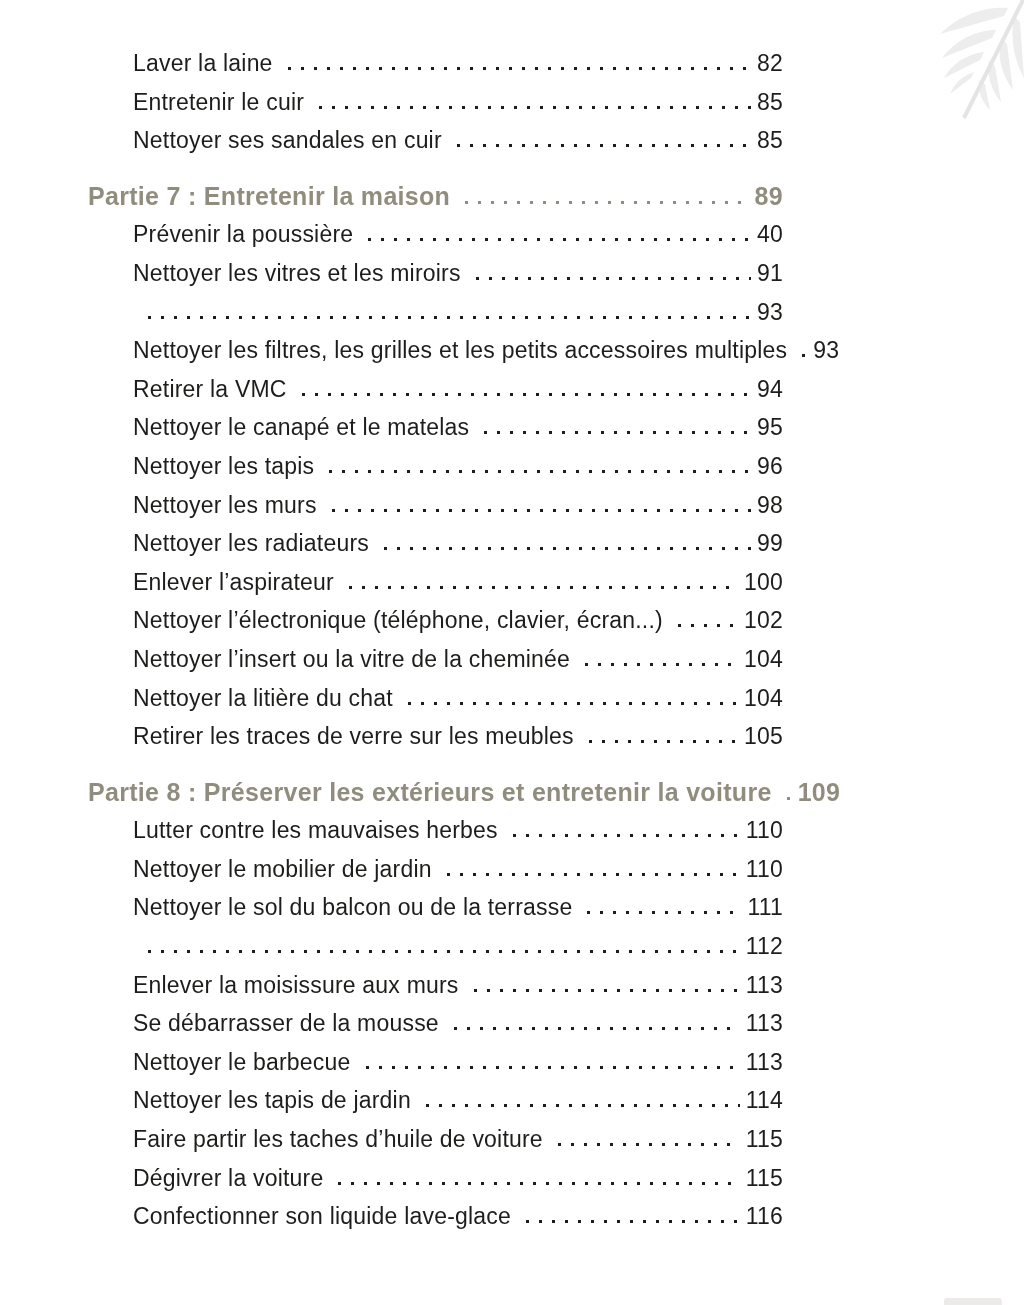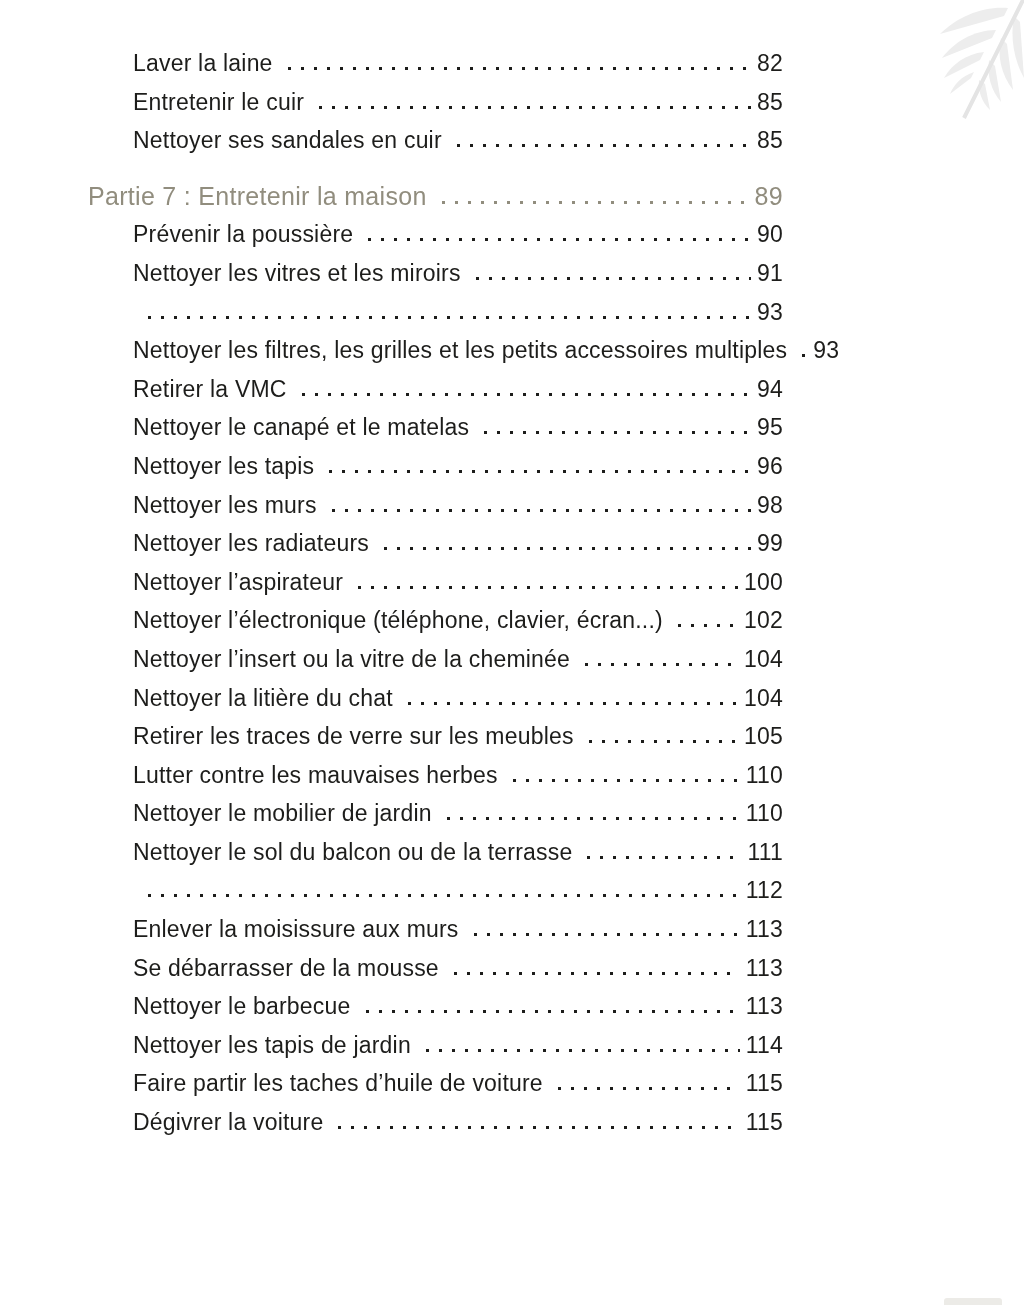--- a/index.html
+++ b/index.html
@@ -24,21 +24,21 @@
     height:38.6px;
     line-height:38.6px;
     font-size:23px;
     letter-spacing:0.2px;
     white-space:nowrap;
   }
   .row.entry{ padding-left:45px; }
   .row.section{
     margin-top:17px;
     font-size:25px;
-    font-weight:400;
+    font-weight:700;
     color:var(--heading-color,#918d7e);
     letter-spacing:0.3px;
   }
   .label{ white-space:nowrap; }
   .leader{
     flex:1 1 auto;
     height:5px;
     min-width:12px;
     margin:0 6px 0 8px;
     background-image:radial-gradient(circle, currentColor 1.55px, transparent 1.9px);
@@ -96,21 +96,21 @@
       <span class="pagenum">85</span>
     </div>
     <div class="row section">
       <span class="label">Partie 7 : Entretenir la maison</span>
       <span class="leader"></span>
       <span class="pagenum">89</span>
     </div>
     <div class="row entry">
       <span class="label">Prévenir la poussière</span>
       <span class="leader"></span>
-      <span class="pagenum">90</span>
+      <span class="pagenum">40</span>
     </div>
     <div class="row entry">
       <span class="label">Nettoyer les vitres et les miroirs</span>
       <span class="leader"></span>
       <span class="pagenum">91</span>
     </div>
     <div class="row entry">
       <span class="leader"></span>
       <span class="pagenum">93</span>
     </div>
@@ -138,21 +138,21 @@
       <span class="label">Nettoyer les murs</span>
       <span class="leader"></span>
       <span class="pagenum">98</span>
     </div>
     <div class="row entry">
       <span class="label">Nettoyer les radiateurs</span>
       <span class="leader"></span>
       <span class="pagenum">99</span>
     </div>
     <div class="row entry">
-      <span class="label">Nettoyer l’aspirateur</span>
+      <span class="label">Enlever l’aspirateur</span>
       <span class="leader"></span>
       <span class="pagenum">100</span>
     </div>
     <div class="row entry">
       <span class="label">Nettoyer l’électronique (téléphone, clavier, écran...)</span>
       <span class="leader"></span>
       <span class="pagenum">102</span>
     </div>
     <div class="row entry">
       <span class="label">Nettoyer l’insert ou la vitre de la cheminée</span>
@@ -162,20 +162,25 @@
     <div class="row entry">
       <span class="label">Nettoyer la litière du chat</span>
       <span class="leader"></span>
       <span class="pagenum">104</span>
     </div>
     <div class="row entry">
       <span class="label">Retirer les traces de verre sur les meubles</span>
       <span class="leader"></span>
       <span class="pagenum">105</span>
     </div>
+    <div class="row section">
+      <span class="label">Partie 8 : Préserver les extérieurs et entretenir la voiture</span>
+      <span class="leader"></span>
+      <span class="pagenum">109</span>
+    </div>
     <div class="row entry">
       <span class="label">Lutter contre les mauvaises herbes</span>
       <span class="leader"></span>
       <span class="pagenum">110</span>
     </div>
     <div class="row entry">
       <span class="label">Nettoyer le mobilier de jardin</span>
       <span class="leader"></span>
       <span class="pagenum">110</span>
     </div>
@@ -211,15 +216,20 @@
     <div class="row entry">
       <span class="label">Faire partir les taches d’huile de voiture</span>
       <span class="leader"></span>
       <span class="pagenum">115</span>
     </div>
     <div class="row entry">
       <span class="label">Dégivrer la voiture</span>
       <span class="leader"></span>
       <span class="pagenum">115</span>
     </div>
+    <div class="row entry">
+      <span class="label">Confectionner son liquide lave-glace</span>
+      <span class="leader"></span>
+      <span class="pagenum">116</span>
+    </div>
   </div>
 
 <div class="corner-deco"></div>
 
 </body></html>

